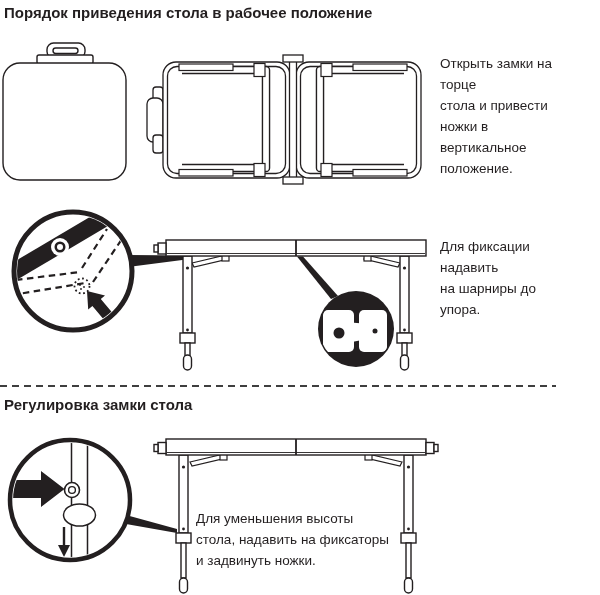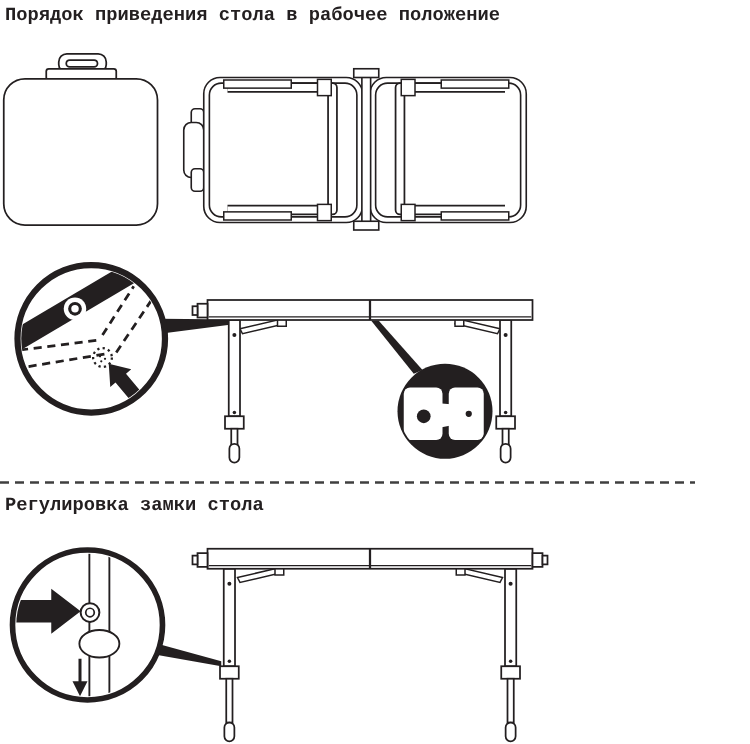--- a/index.html
+++ b/index.html
@@ -1,17 +1,17 @@
 <!DOCTYPE html>
 <html style="--ink: #231f20; --paper: #ffffff; --divider: #3f3f3f;"><head>
 <meta charset="utf-8">
 <style>
   html,body{margin:0;padding:0;background:#fff}
   .page{position:relative;width:556px;height:595px;background:var(--paper,#fff);
-        color:var(--ink,#231f20);font-family:Liberation Mono, monospace;overflow:hidden}
+        color:var(--ink,#231f20);font-family:Liberation Sans, sans-serif;overflow:hidden}
   .title{position:absolute;margin:0;font-size:15px;line-height:18px;font-weight:700}
   .t1{left:4px;top:4px}
   .t2{left:4px;top:396px}
   .step{position:absolute;font-size:13.5px;line-height:21px;white-space:pre-line}
   .s1{left:440px;top:53px}
   .s2{left:440px;top:236px}
   .s2side{left:222px;top:296px}
   .s3{left:196px;top:508px}
   .row{position:absolute;left:0;display:block;color:var(--ink,#231f20)}
   .row1{top:38px}.row2{top:203px}.row3{top:420px}
@@ -58,20 +58,23 @@
         <rect x="321" y="25.5" width="11" height="13" stroke-width="1.2"></rect>
         <rect x="321" y="125.5" width="11" height="13" stroke-width="1.2"></rect>
       </g>
       <g>
         <rect x="289.5" y="19" width="7" height="122"></rect>
         <rect x="283" y="17" width="20" height="7"></rect>
         <rect x="283" y="139" width="20" height="7"></rect>
       </g>
     </g>
   </svg>
+  <div class="step s1">Открыть замки на торце
+стола и привести ножки в
+вертикальное положение.</div>
 
   <svg class="row row2" width="600" height="172" viewBox="0 0 600 172">
     <defs>
       <clipPath id="clipA">
           <circle cx="73" cy="68" r="56"></circle>
         </clipPath>
       <clipPath id="clipB">
           <circle cx="356" cy="126" r="36.5"></circle>
         </clipPath>
     </defs>
@@ -144,20 +147,22 @@
         <g>
           <circle cx="339" cy="130" r="11.5" fill="#fff"></circle>
           <circle cx="375" cy="128" r="6.5" fill="#fff"></circle>
           <polygon points="339,118.5 375,121.5 375,134.5 339,141.5" fill="#fff"></polygon>
           <circle cx="339" cy="130" r="5.5" fill="currentColor"></circle>
           <circle cx="375" cy="128" r="2.5" fill="currentColor"></circle>
         </g>
       </g>
     </g>
   </svg>
+  <div class="step s2">Для фиксации надавить
+на шарниры до упора.</div>
 
   <div class="divider"></div>
 
   <h2 class="title t2">Регулировка замки стола</h2>
 
   <svg class="row row3" width="600" height="175" viewBox="0 0 600 175">
     <defs>
       <clipPath id="clipC">
           <circle cx="70" cy="80" r="57"></circle>
         </clipPath>
@@ -216,14 +221,17 @@
           <circle cx="72" cy="70" r="3.4" fill="#fff" stroke="currentColor" stroke-width="1.4"></circle>
         </g>
         <polygon fill="currentColor" points="6,60 41,60 41,51 64.5,69 41,87 41,78 6,78"></polygon>
         <g fill="currentColor">
           <line x1="64" y1="107" x2="64" y2="126" stroke="currentColor" stroke-width="2.4"></line>
           <polygon points="58,125 70,125 64,137"></polygon>
         </g>
       </g>
     </g>
   </svg>
+  <div class="step s3">Для уменьшения высоты
+стола, надавить на фиксаторы
+и задвинуть ножки.</div>
 
 </div>
 
 </body></html>

